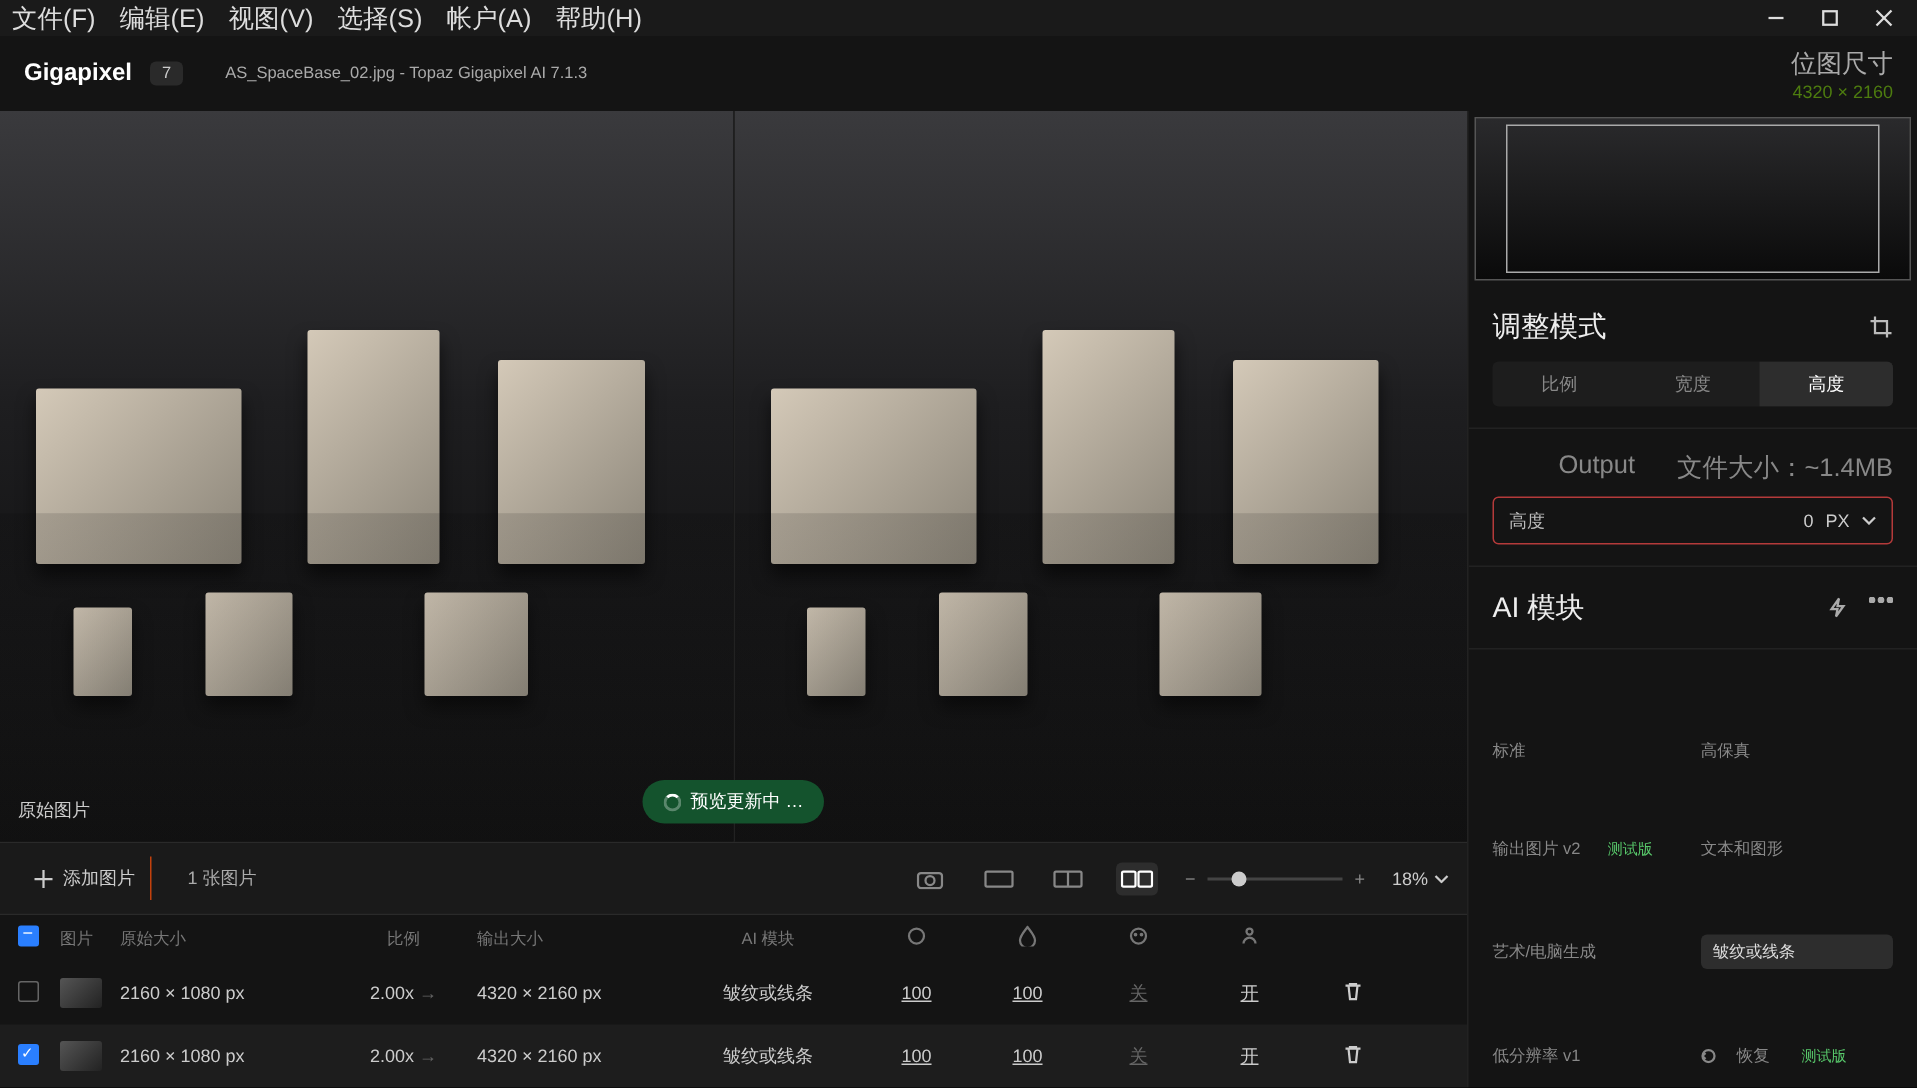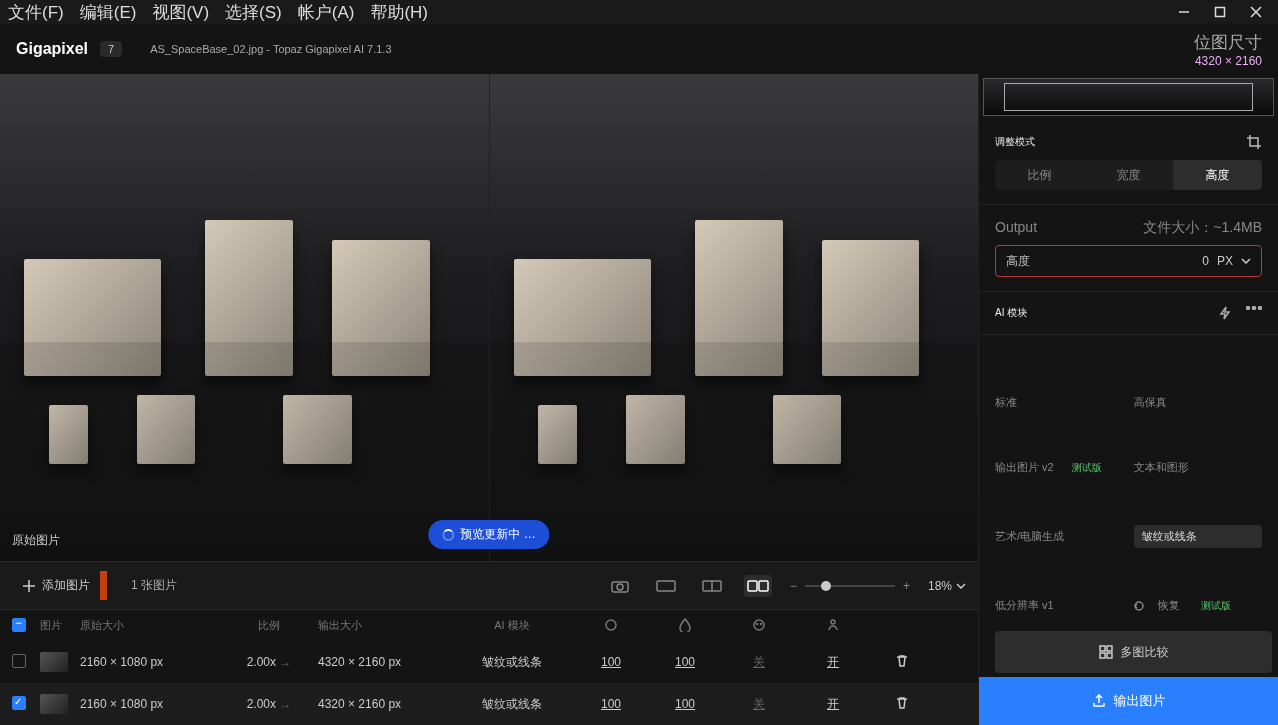--- a/index.html
+++ b/index.html
@@ -9,44 +9,44 @@
 .menubar-item { cursor:pointer; }
 .win-controls { display:flex; gap:24px; align-items:center; padding-right:8px; }
 .win-btn { width:12px; height:12px; cursor:pointer; display:flex; align-items:center; justify-content:center; }
 .titlebar { height:50px; background:#141414; display:flex; align-items:center; padding:0 16px; justify-content:space-between; }
 .titlebar-left { display:flex; align-items:center; gap:12px; }
 .app-name { font-size:16px; font-weight:600; color:#fff; }
 .badge { background:#2a2a2a; color:#ccc; border-radius:4px; padding:2px 8px; font-size:11px; }
 .file-title { color:#aaa; font-size:11px; margin-left:16px; }
 .titlebar-right { text-align:right; color:#aaa; }
 .titlebar-right .lbl { font-size:17px; }
-.titlebar-right .dim { font-size:12px; color:#f0abfc; }
+.titlebar-right .dim { font-size:12px; color:#4d7c0f; }
 .main { display:flex; height:calc(725px - 24px - 50px); }
 .preview-panel { flex:1; display:flex; flex-direction:column; background:#000; }
 .preview-img { flex:1; position:relative; display:flex; }
 .img-half { flex:1; background:linear-gradient(180deg,#3a3a3d 0%,#1e1e20 40%,#0a0a0a 100%); position:relative; overflow:hidden; }
 .img-half+.img-half { border-left:1px solid #222; }
 .mech { position:absolute; background:linear-gradient(135deg,#d4c9b8,#8a8478); border-radius:2px; box-shadow:0 8px 12px rgba(0,0,0,0.6); }
 .img-half::after {
     content: '';
     position: absolute;
     bottom: 0;
     height: 45%;
     width: 100%;
     background: linear-gradient(180deg, rgba(150,150,155,0.12), rgba(0,0,0,0.3));
     transform: scaleY(-1);
     opacity: 0.4;
 }
 .orig-label { position:absolute; bottom:12px; left:12px; color:#ccc; font-size:12px; z-index:5; }
-.preview-status { position:absolute; bottom:12px; left:50%; transform:translateX(-50%); background:#1d4ed8; color:#fff; padding:6px 14px; border-radius:16px; font-size:12px; display:flex; align-items:center; gap:6px; z-index:5; }
+.preview-status { position:absolute; bottom:12px; left:50%; transform:translateX(-50%); background:#14532d; color:#fff; padding:6px 14px; border-radius:16px; font-size:12px; display:flex; align-items:center; gap:6px; z-index:5; }
 .spinner { width:12px; height:12px; border:2px solid rgba(255,255,255,0.3); border-top-color:#fff; border-radius:50%; animation:spin 1s linear infinite; }
 @keyframes spin { to { transform:rotate(360deg); } }
 .toolbar { height:48px; background:#1a1a1a; display:flex; align-items:center; padding:0 12px; border-top:1px solid #2a2a2a; }
 .tb-left { display:flex; align-items:center; gap:12px; }
-.add-btn { display:flex; align-items:center; gap:6px; color:#ccc; padding:6px 10px; cursor:pointer; border-right:7px solid #c2410c; }
+.add-btn { display:flex; align-items:center; gap:6px; color:#ccc; padding:6px 10px; cursor:pointer; border-right:1px solid #c2410c; }
 .tb-count { color:#aaa; margin-left:12px; }
 .tb-right { margin-left:auto; display:flex; align-items:center; gap:18px; color:#888; }
 .view-icon { width:28px; height:22px; display:flex; align-items:center; justify-content:center; cursor:pointer; border-radius:4px; }
 .view-icon.active { background:#2d2d2d; color:#fff; }
 .zoom-slider { display:flex; align-items:center; gap:8px; }
 .slider-track { width:90px; height:2px; background:#444; position:relative; }
 .slider-thumb { position:absolute; left:18%; top:-4px; width:10px; height:10px; background:#ccc; border-radius:50%; }
 .zoom-val { color:#ccc; display:flex; align-items:center; gap:4px; }
 .file-table { background:#141414; }
 .table-header { display:flex; align-items:center; height:32px; padding:0 12px; color:#777; font-size:11px; border-top:1px solid #2a2a2a; gap:4px; }
@@ -65,25 +65,25 @@
 .checkbox.checked { background:#2a7fff; border-color:#2a7fff; position:relative; }
 .checkbox.checked::after { content:"✓"; color:#fff; font-size:10px; position:absolute; top:-1px; left:1px; }
 .checkbox.minus { background:#2a7fff; border-color:#2a7fff; position:relative; }
 .checkbox.minus::after { content:"−"; color:#fff; font-size:12px; position:absolute; top:-3px; left:2px; }
 .arrow { color:#666; }
 .side-panel { width:300px; background:#141414; border-left:1px solid #222; display:flex; flex-direction:column; overflow-y:auto; }
 .nav-thumb { height:150px; margin:4px; border:1px solid #555; background:linear-gradient(180deg,#2a2a2c,#0a0a0a); position:relative; }
 .nav-thumb-inner { position:absolute; left:20px; top:4px; right:20px; bottom:4px; border:1px solid #aaa; }
 .side-section { padding:14px 16px; border-bottom:1px solid #222; }
 .side-row { display:flex; justify-content:space-between; align-items:center; margin-bottom:10px; color:#bbb; }
-.side-title { font-size:10px; color:#eee; }
+.side-title { font-size:19px; color:#eee; }
 .seg-control { display:flex; background:#1d1d1d; border-radius:4px; overflow:hidden; height:30px; }
 .seg { flex:1; display:flex; align-items:center; justify-content:center; color:#888; font-size:12px; cursor:pointer; }
 .seg.active { background:#2d2d2d; color:#fff; }
-.output-row { display:flex; justify-content:space-between; color:#888; font-size:14px; }
+.output-row { display:flex; justify-content:space-between; color:#888; font-size:17px;margin-left:44px; }
 .input-group { display:flex; align-items:center; border:1px solid #b43a3a; border-radius:4px; height:32px; padding:0 10px; margin-top:8px; justify-content:space-between; }
 .input-group .lbl { color:#bbb; }
 .input-group .val { color:#ccc; display:flex; align-items:center; gap:8px; }
 .ppi-row { display:flex; justify-content:space-between; align-items:center; margin-top:12px; padding:0 10px; }
 .ppi-row .l { color:#bbb; }
 .ppi-row .r { color:#ccc; }
 .ai-header { display:flex; justify-content:space-between; align-items:center; }
 .ai-icons { display:flex; gap:14px; color:#aaa; }
 .model-grid { display:flex; flex-direction:column; gap:10px; margin-top:6px; }
 .model-row { display:flex; justify-content:space-between; align-items:center; font-size:11px;margin-top:40px; }
@@ -354,31 +354,14 @@
                   <path d="M1 5a4 4 0 108 0 4 4 0 00-8 0M1 5l2-2M1 5l2 2"></path>
                 </svg>
                 <span>恢复</span>
               </span>
             &nbsp;&nbsp;&nbsp;<span class="tag-beta">测试版</span>
           </div>
         </div>
       </div>
     </div>
 
-    <div class="bottom-actions">
-      <div class="btn-compare">
-        <svg width="14" height="14" viewBox="0 0 14 14">
-            <rect x="1" y="1" width="5" height="5"></rect>
-            <rect x="8" y="1" width="5" height="5"></rect>
-            <rect x="1" y="8" width="5" height="5"></rect>
-            <rect x="8" y="8" width="5" height="5"></rect>
-          </svg>
-        <span>多图比较</span>
-      </div>
-      <div class="btn-export">
-        <svg width="14" height="14" viewBox="0 0 14 14" style="stroke:#fff">
-            <path d="M7 1v8M4 4l3-3 3 3M2 9v3h10V9"></path>
-          </svg>
-        <span>输出图片</span>
-      </div>
-    </div>
   </div>
 </div>
 
 </body></html>

